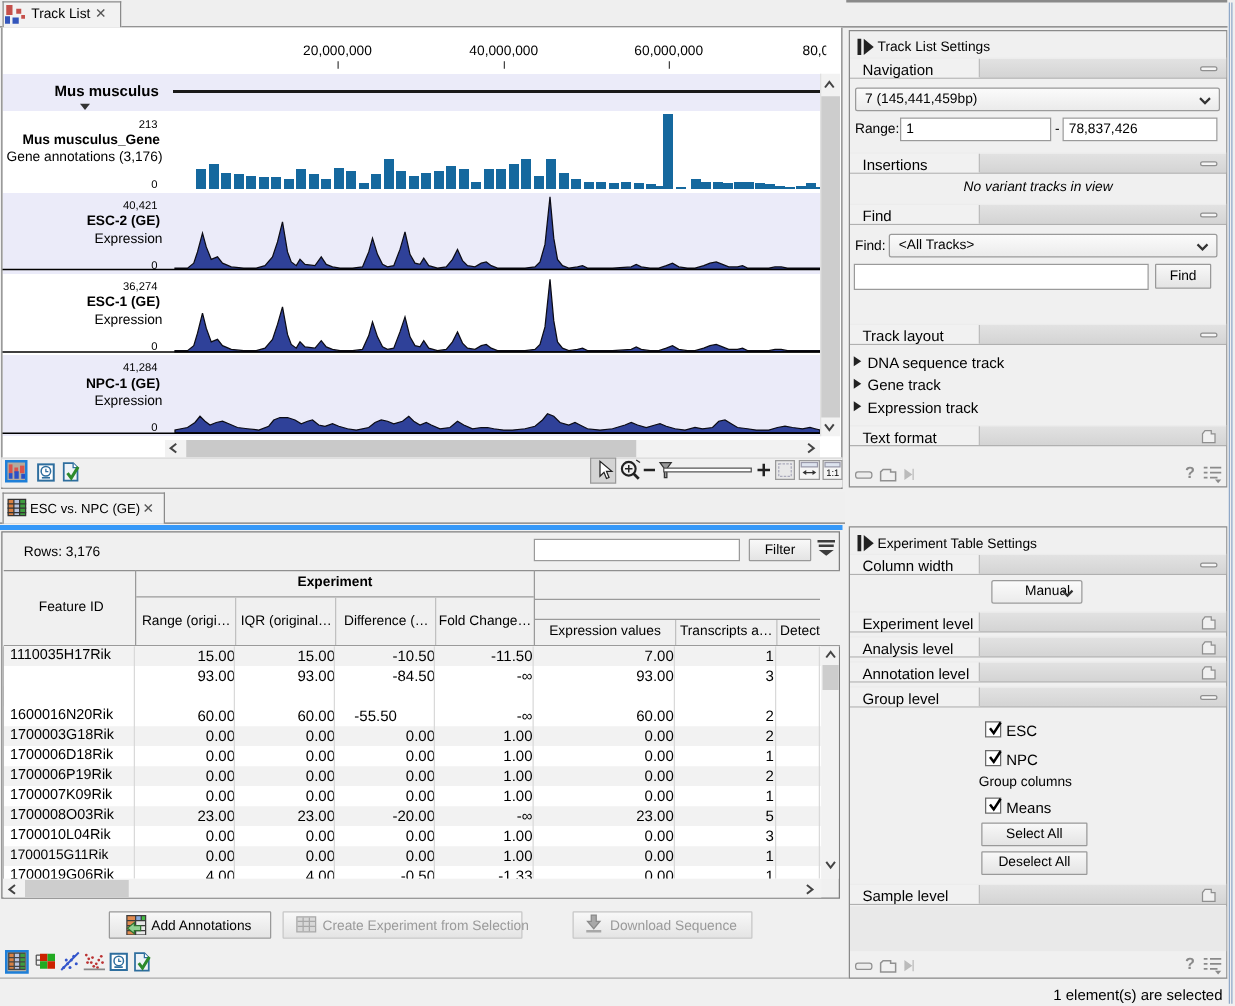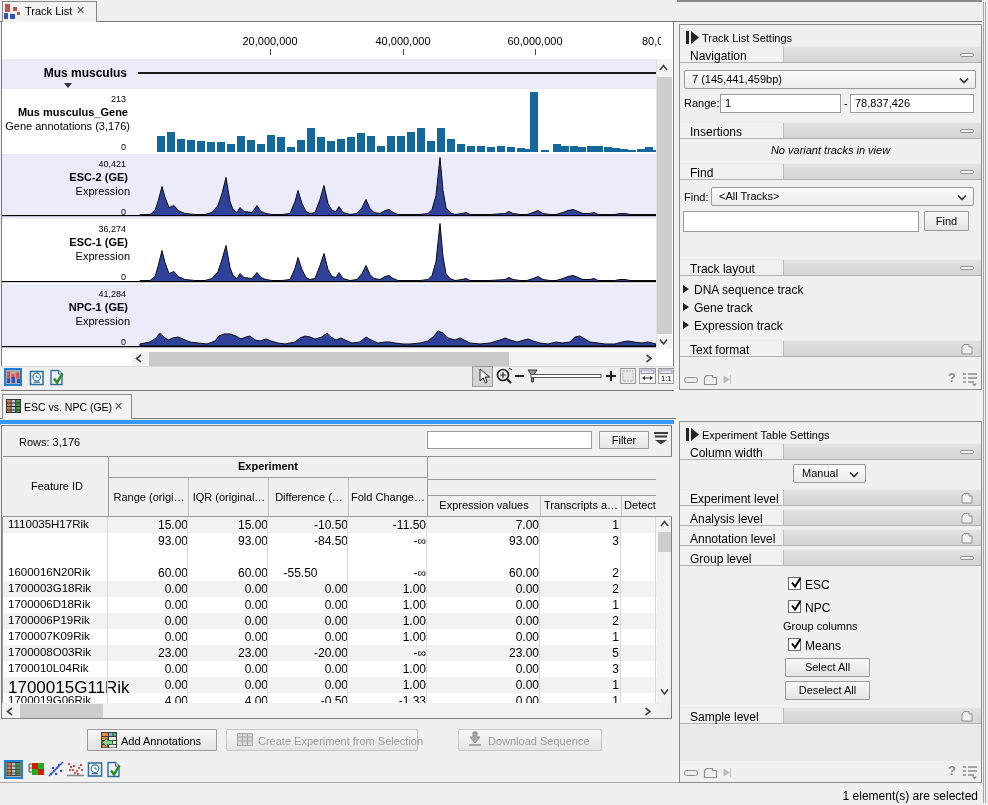--- a/index.html
+++ b/index.html
@@ -292,21 +292,21 @@
     <div style="position:absolute;left:0;top:144px;width:655px;height:16px;background:#ffffff;">
       <div style="position:absolute;left:5px;top:1px;font-size:11.5px;">1700010L04Rik</div>
       <div style="position:absolute;left:90px;top:1px;width:95px;text-align:right;font-size:12px;">0.00</div>
       <div style="position:absolute;left:170px;top:1px;width:95px;text-align:right;font-size:12px;">0.00</div>
       <div style="position:absolute;left:250px;top:1px;width:95px;text-align:right;font-size:12px;">0.00</div>
       <div style="position:absolute;left:328px;top:1px;width:95px;text-align:right;font-size:12px;">1.00</div>
       <div style="position:absolute;left:441px;top:1px;width:95px;text-align:right;font-size:12px;">0.00</div>
       <div style="position:absolute;left:521px;top:1px;width:95px;text-align:right;font-size:12px;">3</div>
     </div>
     <div style="position:absolute;left:0;top:160px;width:655px;height:16px;background:#f2f2f2;">
-      <div style="position:absolute;left:5px;top:1px;font-size:17px;">1700015G11Rik</div>
+      <div style="position:absolute;left:5px;top:1px;font-size:11px;">1700015G11Rik</div>
       <div style="position:absolute;left:90px;top:1px;width:95px;text-align:right;font-size:12px;">0.00</div>
       <div style="position:absolute;left:170px;top:1px;width:95px;text-align:right;font-size:12px;">0.00</div>
       <div style="position:absolute;left:250px;top:1px;width:95px;text-align:right;font-size:12px;">0.00</div>
       <div style="position:absolute;left:328px;top:1px;width:95px;text-align:right;font-size:12px;">1.00</div>
       <div style="position:absolute;left:441px;top:1px;width:95px;text-align:right;font-size:12px;">0.00</div>
       <div style="position:absolute;left:521px;top:1px;width:95px;text-align:right;font-size:12px;">1</div>
     </div>
     <div style="position:absolute;left:0;top:176px;width:655px;height:16px;background:#ffffff;">
       <div style="position:absolute;left:5px;top:1px;font-size:11.5px;">1700019G06Rik</div>
       <div style="position:absolute;left:90px;top:1px;width:95px;text-align:right;font-size:12px;">4.00</div>
@@ -481,21 +481,21 @@
 <div class="abs" style="left:679px;top:421px;width:303px;height:362px;background:#f0f0f0;border:1px solid #8a8a8a;"></div>
 <svg class="abs" style="left:686px;top:428px;" width="14" height="13">
 <rect x="0" y="0" width="3" height="13" fill="#222"></rect>
     <path d="M5 0 L13 6.5 L5 13 z" fill="#222"></path>
   </svg>
 <div class="abs" style="left:702px;top:429px;font-size:11px;">Experiment Table Settings</div>
 <div class="hdr" style="left:680px;top:443px;width:301px;">
     <div class="hdrtab">Column width</div>
     <div class="hmin"></div>
   </div>
-<div class="dd" style="left:793px;top:464px;width:73px;height:19px;line-height:17px;padding-left:8px;">Manual<svg style="position:absolute;right:6px;top:50%;margin-top:-3px;" width="10" height="7">
+<div class="dd" style="left:793px;top:464px;width:73px;height:19px;line-height:17px;padding-left:26px;">Manual<svg style="position:absolute;right:6px;top:50%;margin-top:-3px;" width="10" height="7">
       <path d="M1 1.5 L5 5.5 L9 1.5" fill="none" stroke="#333" stroke-width="1.7"></path>
     </svg></div>
 <div class="hdr" style="left:680px;top:489px;width:301px;">
     <div class="hdrtab">Experiment level</div>
     <svg style="position:absolute;right:8px;top:2px;" width="12" height="12">
       <path d="M1 11 V4 l2 -2.5 h5 l0 2.5 h3 v7 z" fill="#f0f0f0" stroke="#8f8f8f"></path>
     </svg>
   </div>
 <div class="hdr" style="left:680px;top:509px;width:301px;">
     <div class="hdrtab">Analysis level</div>

